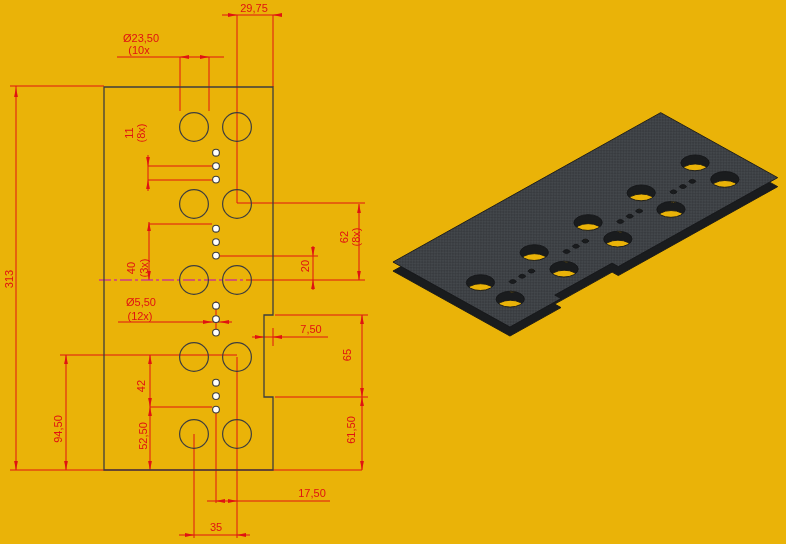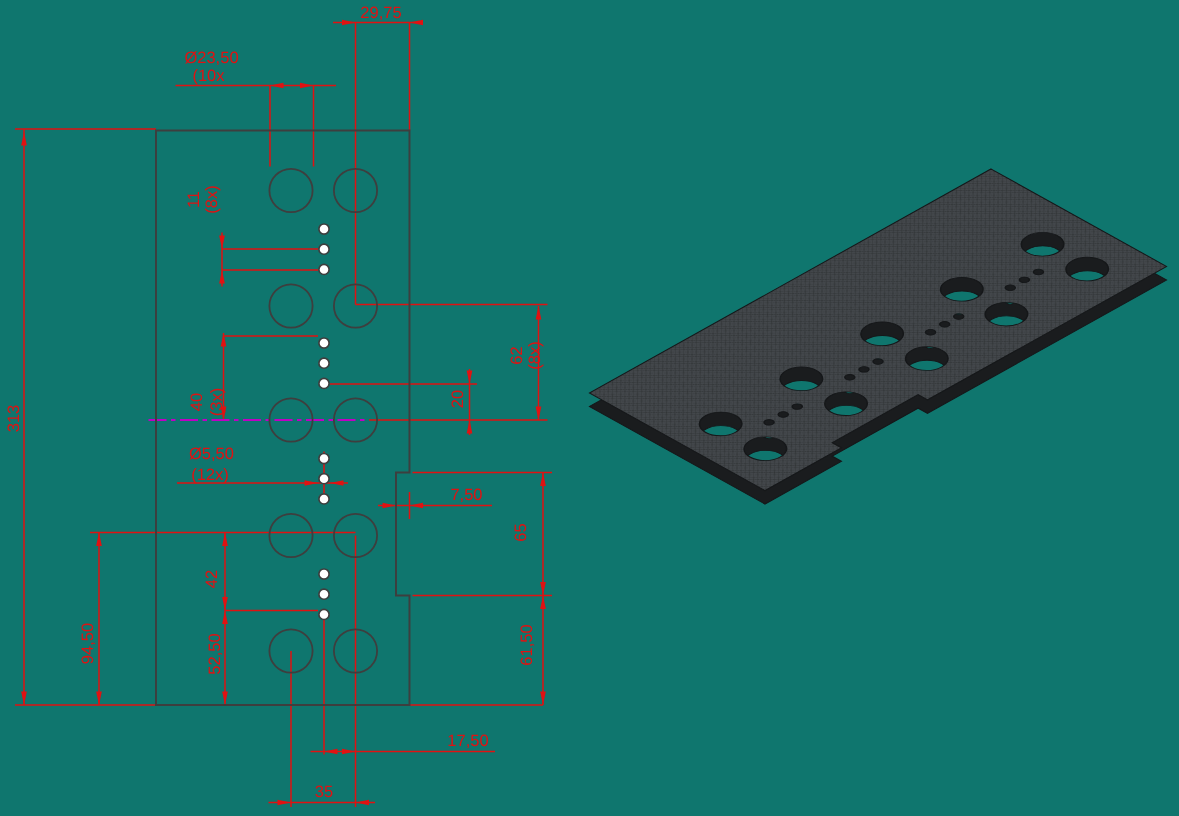--- a/index.html
+++ b/index.html
@@ -1,16 +1,16 @@
 <!DOCTYPE html>
 <html><head>
 <meta charset="utf-8">
 <style>
   html,body{margin:0;padding:0;background:#ffffff;}
-  .canvas{position:relative;width:786px;height:544px;background:#0f766e;overflow:hidden;
+  .canvas{position:relative;width:786px;height:544px;background:#eab308;overflow:hidden;
           font-family:"Liberation Sans", sans-serif;}
   svg{display:block;}
   text{font-family:"Liberation Sans", sans-serif;}
 </style>
 </head>
 <body>
 
 <div class="canvas">
   <svg id="scene" width="786" height="544" viewBox="0 0 786 544">
     <defs>

